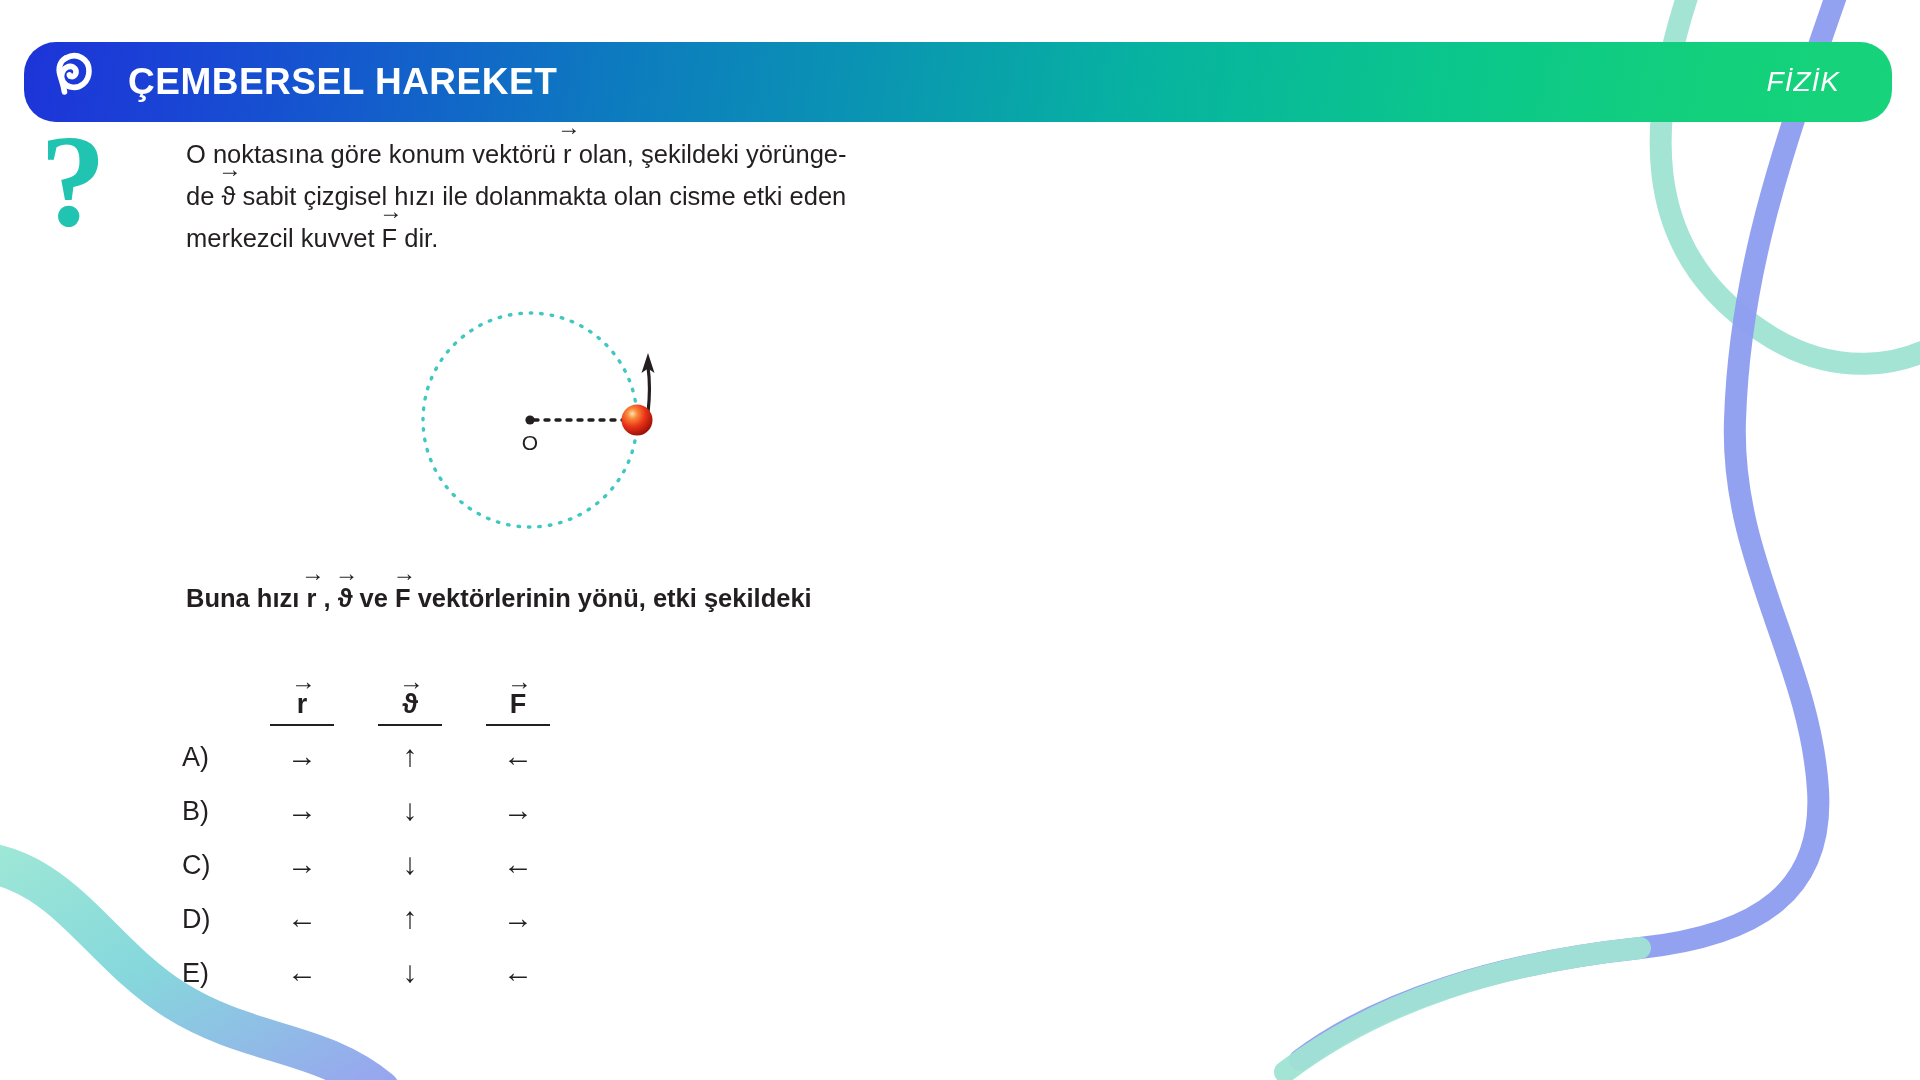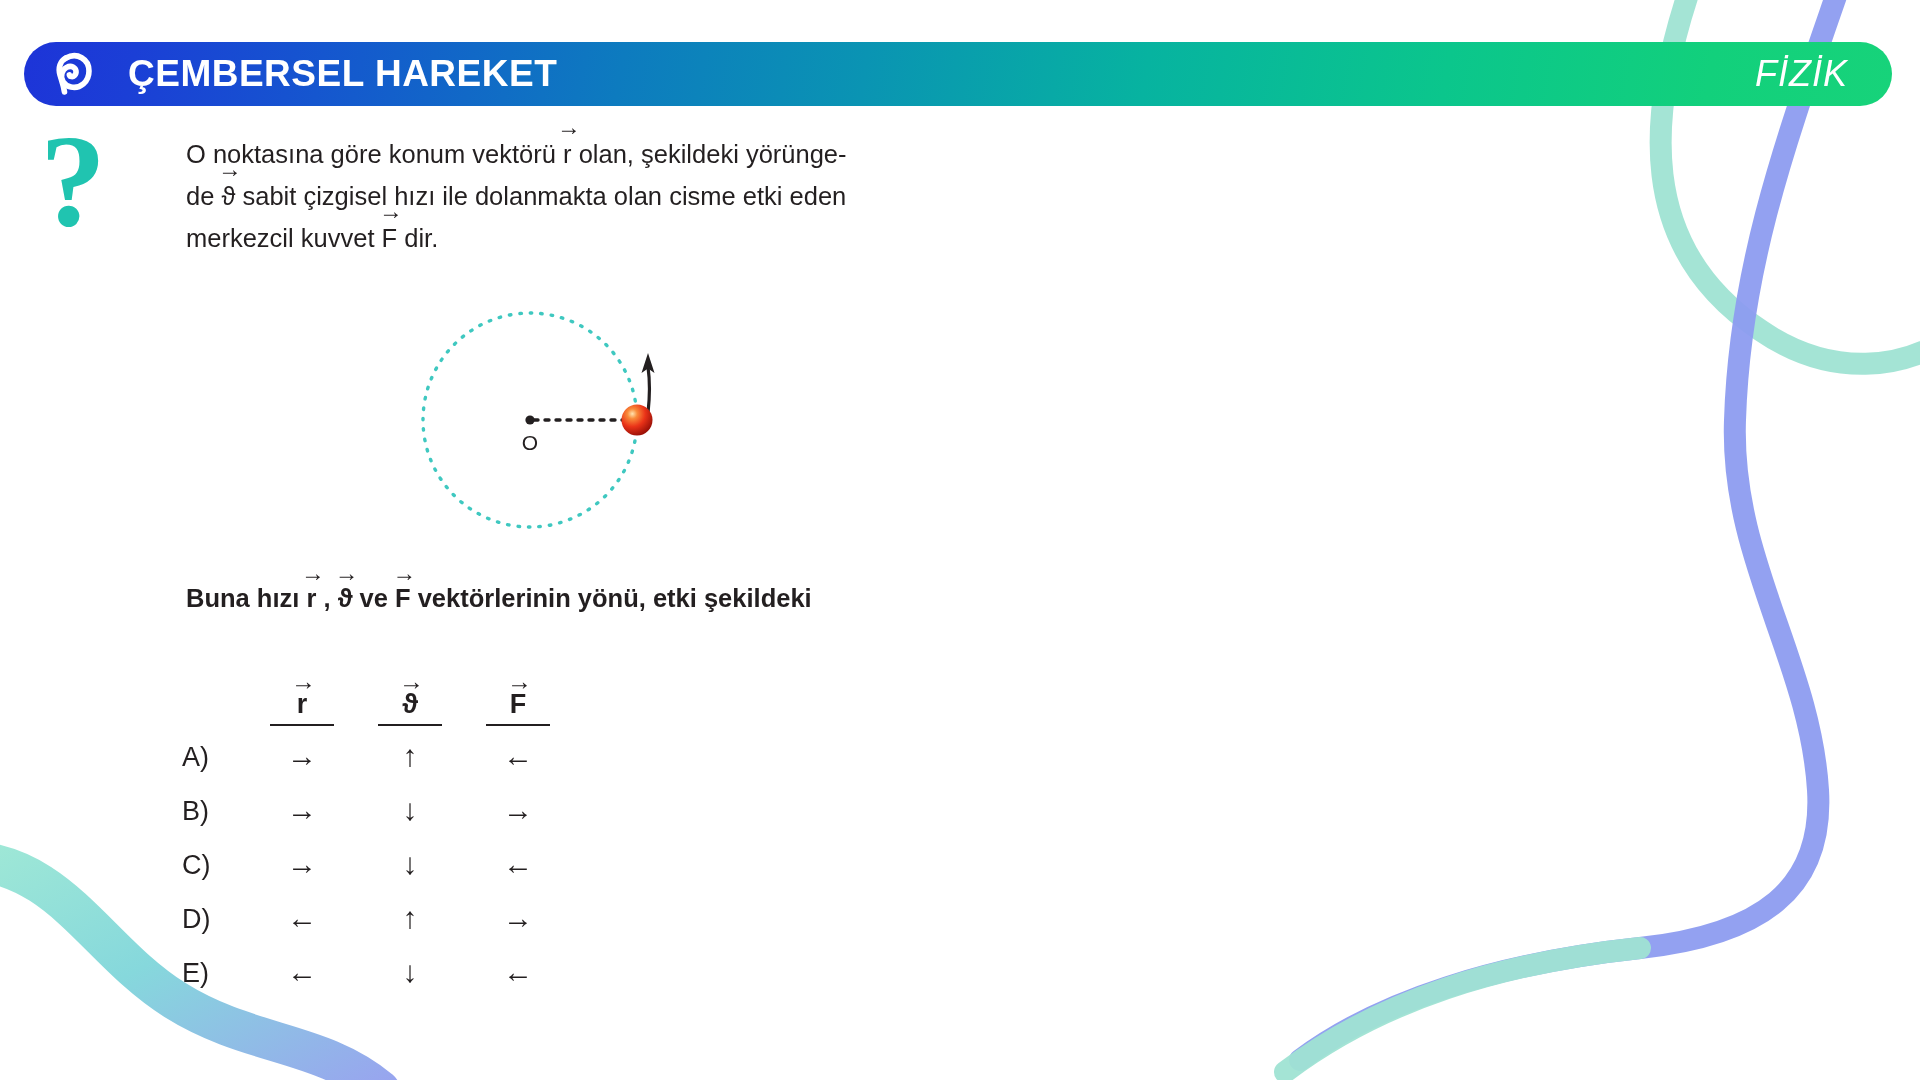--- a/index.html
+++ b/index.html
@@ -25,21 +25,21 @@
     pointer-events: none;
     z-index: 0;
   }
 
   
   #header-bar {
     position: absolute;
     left: 24px;
     top: 42px;
     width: 1868px;
-    height: 64px;
+    height: 80px;
     border-radius: 32px;
     background: linear-gradient(100deg,
         #1d34d8 0%,
         #1b3fd6 6%,
         #1556cf 16%,
         #0d7bbf 32%,
         #0a94b3 45%,
         #07b3a0 60%,
         #0bc68c 76%,
         #12d07c 90%,
@@ -61,25 +61,25 @@
     top: 50%;
     transform: translateY(-50%);
     color: #ffffff;
     font-size: 37px;
     font-weight: bold;
     letter-spacing: 0.5px;
     white-space: nowrap;
   }
   #header-subject {
     position: absolute;
-    right: 44px;
+    right: 52px;
     top: 50%;
     transform: translateY(-50%);
     color: #ffffff;
-    font-size: 36px;
+    font-size: 28px;
     font-style: italic;
     font-weight: normal;
     letter-spacing: 1px;
     white-space: nowrap;
   }
 
   
   #question-mark {
     position: absolute;
     left: 40px;

